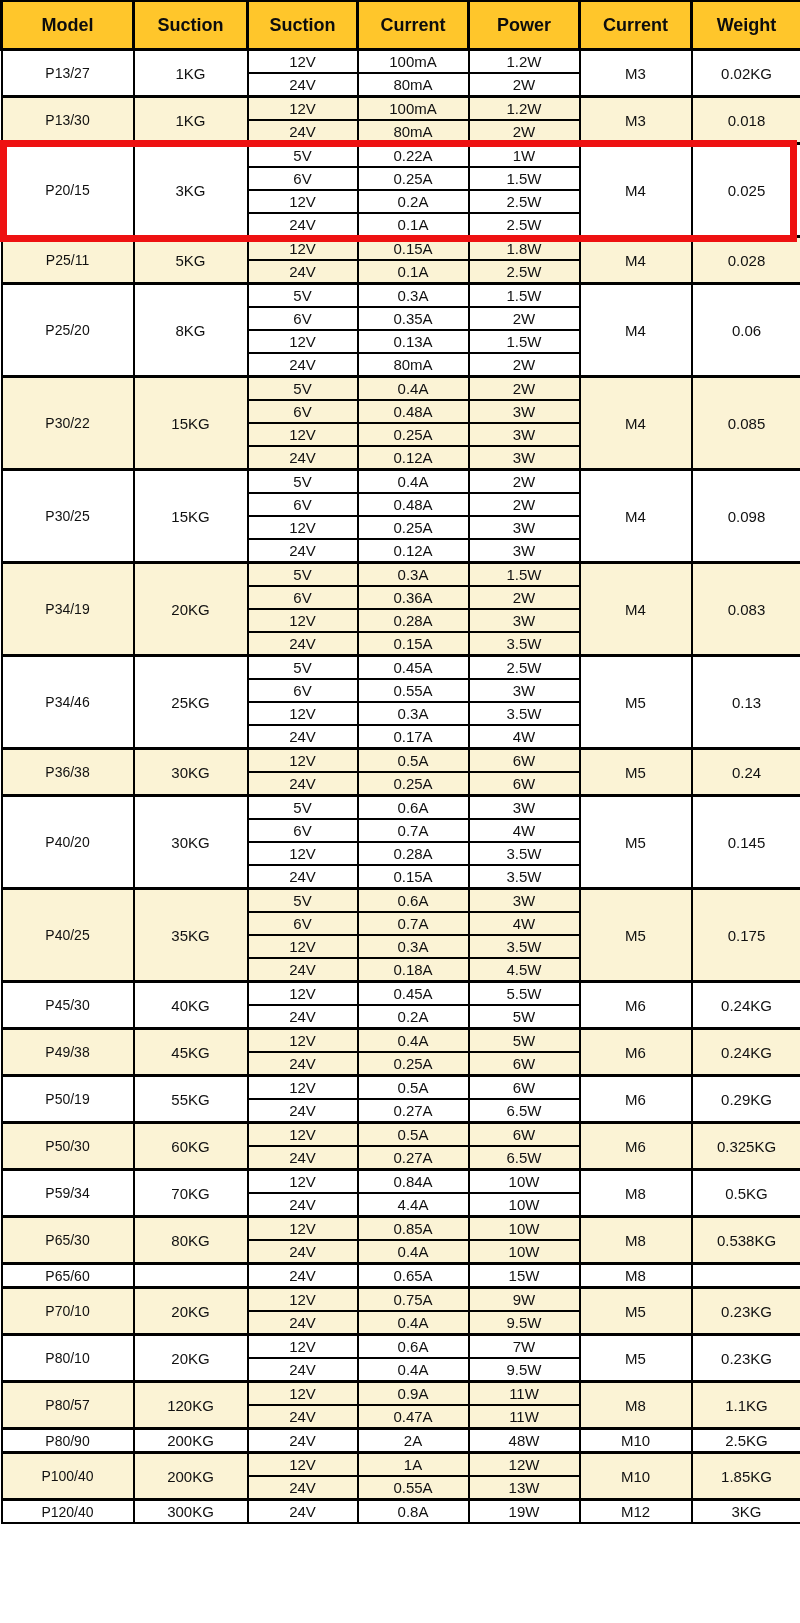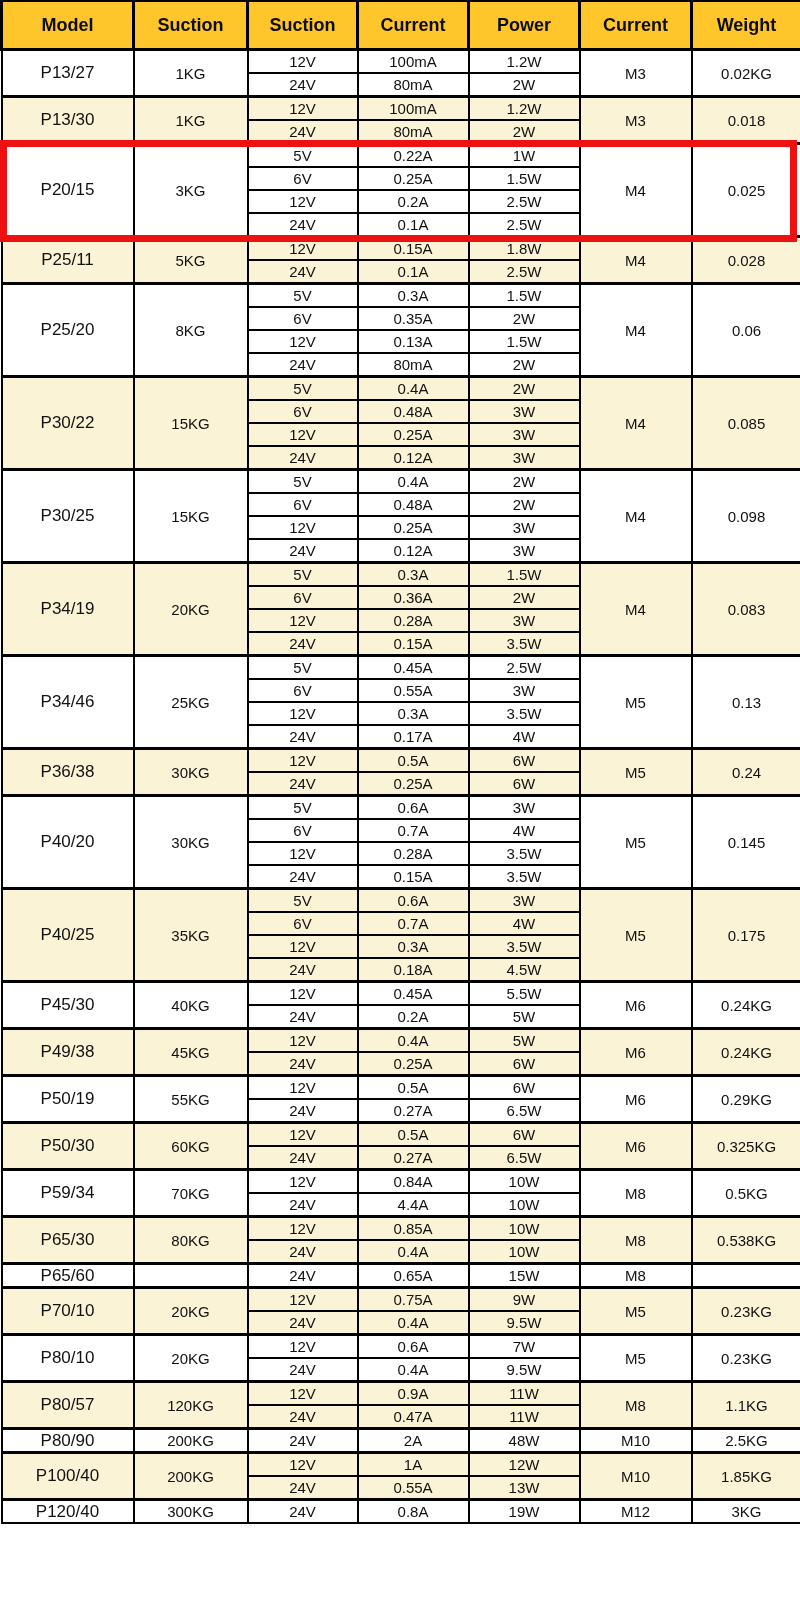--- a/index.html
+++ b/index.html
@@ -33,21 +33,21 @@
     font-weight: bold;
     color: #0d0d0d;
     border-width: 2px 3px 2px 3px;
   }
   #spec-table td {
     height: 21px;
     font-size: 15px;
     background: #ffffff;
   }
   #spec-table td.model-cell {
-    font-size: 17px;
+    font-size: 14px;
   }
   
   #spec-table tbody tr:first-child > td {
     border-top-width: 3px;
   }
   
   #spec-table tbody.alt td {
     background: #FBF3D5;
   }
   #highlight-box {

